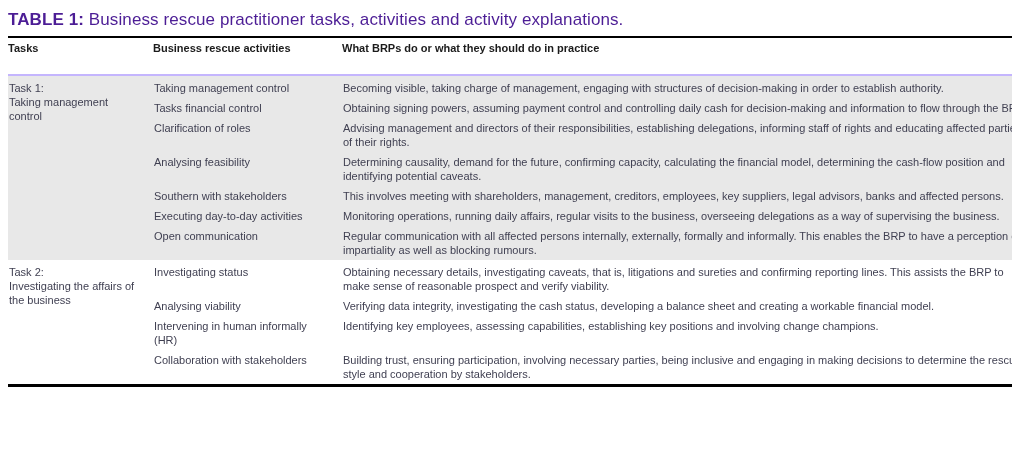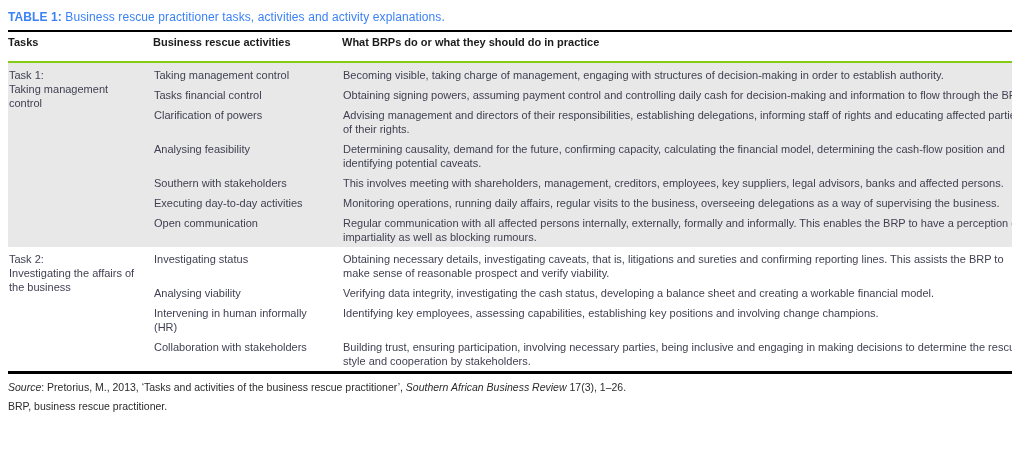--- a/index.html
+++ b/index.html
@@ -2,30 +2,30 @@
 <html><head>
 <meta charset="utf-8">
 <style>
   html, body { margin:0; padding:0; }
   body {
     width:1012px; height:452px; background:#ffffff; overflow:hidden;
     font-family:"Liberation Sans", sans-serif; color:#3f3f51;
   }
   .page { padding:8px 8px 0 8px; }
 
-  .caption { font-size:12px; color:#3b82f6; padding:2px 0 6px 0; letter-spacing:0.1px; }
+  .caption { font-size:17px; color:#4c1d95; padding:2px 0 6px 0; letter-spacing:0.1px; }
   .caption .bold { font-weight:bold; }
 
   table.brp {
     border-collapse:collapse; width:996px; table-layout:fixed;
     border-top:2px solid #000; border-bottom:3px solid #000;
   }
   thead th {
     text-align:left; font-size:11px; font-weight:bold; color:#1b1b1b;
-    padding:4px 10px 12px 0; border-bottom:2px solid #84cc16; line-height:13px;
+    padding:4px 10px 19px 0; border-bottom:2px solid #c4b5fd; line-height:13px;
   }
   th.c1 { width:135px; }
   th.c2 { width:179px; }
   th.c3 { width:682px; }
 
   tbody td {
     vertical-align:top; font-size:11px; line-height:14px;
     padding:3px 12px 3px 1px;
     margin-left:36px;
   }
@@ -64,21 +64,21 @@
           <span>Taking management control</span>
         </td>
         <td class="act">Taking management control</td>
         <td class="exp">Becoming visible, taking charge of management, engaging with structures of decision-making in order to establish authority.</td>
       </tr>
       <tr>
         <td class="act">Tasks financial control</td>
         <td class="exp">Obtaining signing powers, assuming payment control and controlling daily cash for decision-making and information to flow through the BRP.</td>
       </tr>
       <tr>
-        <td class="act">Clarification of powers</td>
+        <td class="act">Clarification of roles</td>
         <td class="exp">Advising management and directors of their responsibilities, establishing delegations, informing staff of rights and educating affected parties of their rights.</td>
       </tr>
       <tr>
         <td class="act">Analysing feasibility</td>
         <td class="exp">Determining causality, demand for the future, confirming capacity, calculating the financial model, determining the cash-flow position and identifying potential caveats.</td>
       </tr>
       <tr>
         <td class="act">Southern with stakeholders</td>
         <td class="exp">This involves meeting with shareholders, management, creditors, employees, key suppliers, legal advisors, banks and affected persons.</td>
       </tr>
@@ -109,20 +109,14 @@
         <td class="act">Intervening in human informally (HR)</td>
         <td class="exp">Identifying key employees, assessing capabilities, establishing key positions and involving change champions.</td>
       </tr>
       <tr>
         <td class="act">Collaboration with stakeholders</td>
         <td class="exp">Building trust, ensuring participation, involving necessary parties, being inclusive and engaging in making decisions to determine the rescue style and cooperation by stakeholders.</td>
       </tr>
     </tbody>
   </table>
 
-  <div class="footer">
-    <div class="line">
-      <span class="ital">Source</span><span>: Pretorius, M., 2013, ‘Tasks and activities of the business rescue practitioner’, </span><span class="ital">Southern African Business Review</span><span> 17(3), 1–26.</span>
-    </div>
-    <div class="line">BRP, business rescue practitioner.</div>
-  </div>
 
 </div>
 
 </body></html>

